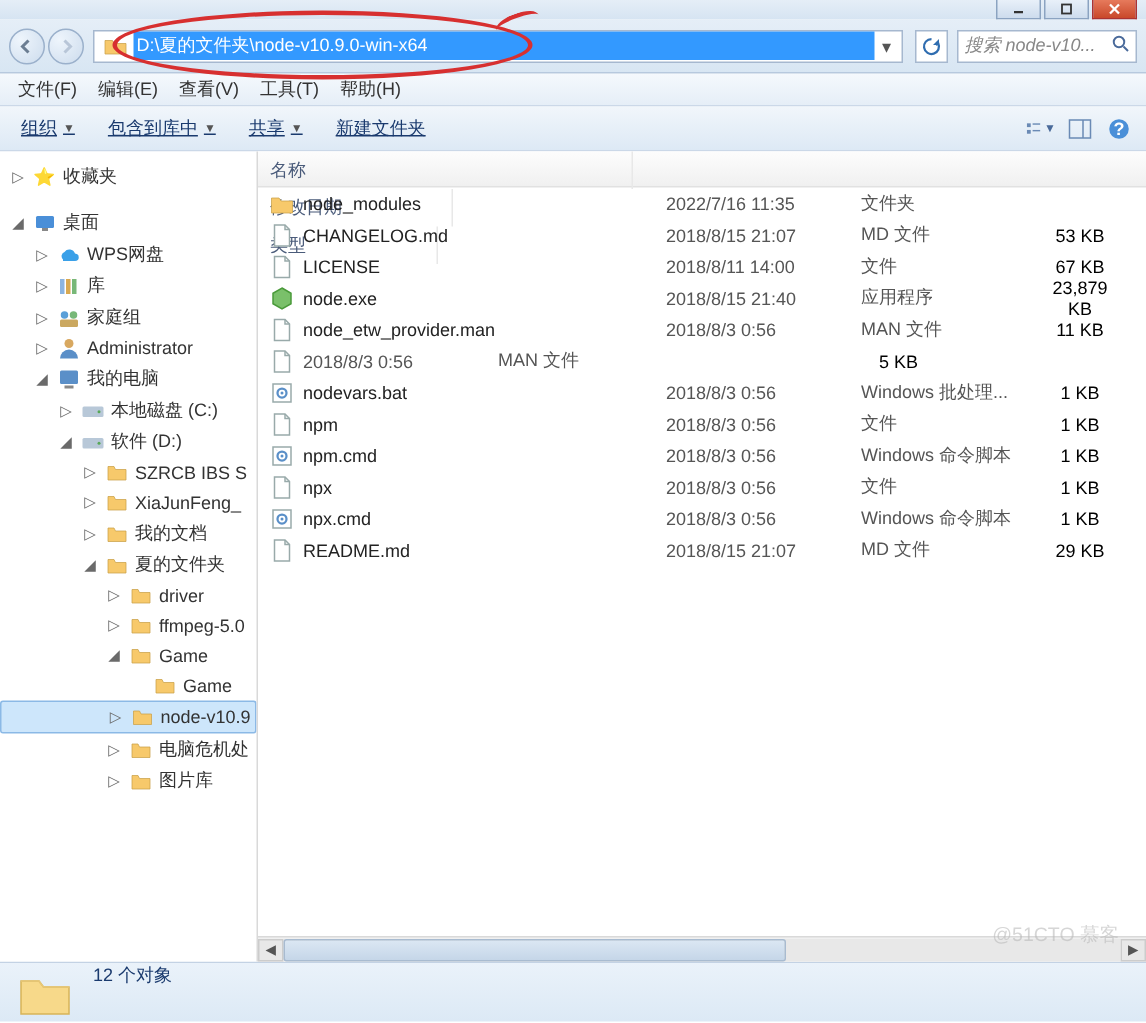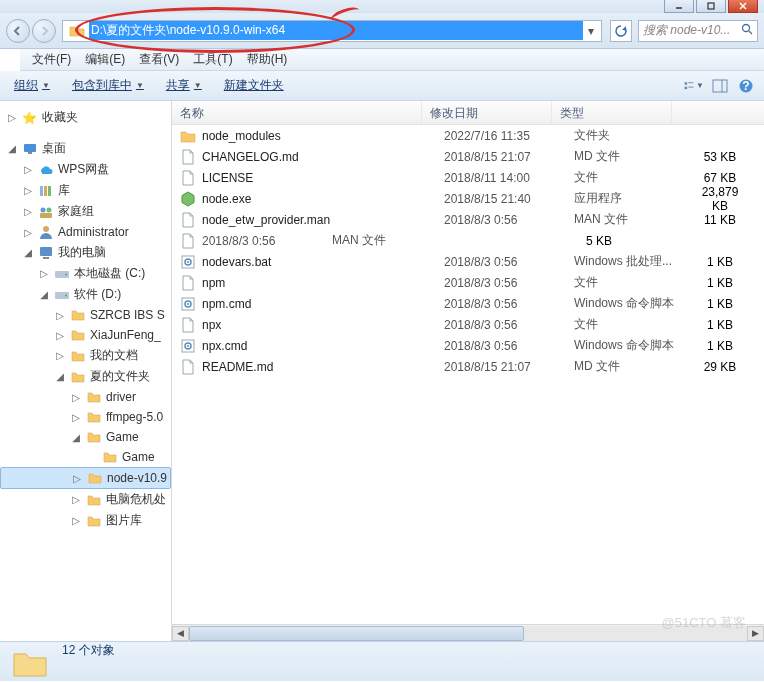--- a/index.html
+++ b/index.html
@@ -22,21 +22,21 @@
 .addrdown { width: 16px; display: flex; align-items: center; justify-content: center; color: #555; }
 .refresh { width: 22px; height: 22px; border: 1px solid #a6b8cf; background: #fff; display: flex; align-items: center; justify-content: center; color: #2f6db0; margin-left: 2px; }
 .searchbox { width: 120px; height: 22px; border: 1px solid #a6b8cf; background: #fff; display: flex; align-items: center; padding: 0 4px; color: #888; font-style: italic; gap: 4px; }
 .searchbox .stxt { flex: 1; white-space: nowrap; overflow: hidden; text-overflow: ellipsis; }
 
 
 .redcircle { position: absolute; left: 75px; top: -6px; width: 280px; height: 46px; border: 3px solid #d73030; border-radius: 50%; pointer-events: none; z-index: 100; }
 .redtail { position: absolute; left: 330px; top: -4px; width: 30px; height: 12px; border-top: 3px solid #d73030; border-radius: 50% 50% 0 0; transform: rotate(-20deg); pointer-events: none; z-index: 100; }
 
 
-.menubar { height: 22px; background: linear-gradient(#f5f9fd, #e5eef7); border-bottom: 1px solid #cbd8e8; display: flex; align-items: center; padding: 0 6px; gap: 2px; margin-left: 20px; }
+.menubar { height: 22px; background: linear-gradient(#f5f9fd, #e5eef7); border-bottom: 1px solid #cbd8e8; display: flex; align-items: center; padding: 0 6px; gap: 2px; }
 .menuitem { padding: 2px 6px; color: #333; cursor: default; }
 
 
 .toolbar { height: 30px; background: linear-gradient(#f1f6fb, #dde9f5); border-bottom: 1px solid #cbd8e8; display: flex; align-items: center; padding: 0 8px; gap: 10px; }
 .tbitem { display: flex; align-items: center; gap: 4px; color: #1a3a6e; padding: 3px 6px; text-decoration: underline; }
 .tbitem .drop { font-size: 8px; color: #555; }
 .tbright { margin-left: auto; display: flex; gap: 6px; align-items: center; }
 .tbicon { width: 20px; height: 20px; display: flex; align-items: center; justify-content: center; color: #4a6a9a; }
 
 
@@ -46,21 +46,21 @@
 .sbitem .exp { width: 12px; display: inline-flex; justify-content: center; color: #6a6a6a; font-size: 10px; }
 .sbitem .sbic { width: 16px; height: 16px; display: inline-flex; align-items: center; justify-content: center; }
 .sbitem.indent1 { padding-left: 22px; }
 .sbitem.indent2 { padding-left: 38px; }
 .sbitem.indent3 { padding-left: 54px; }
 .sbitem.indent4 { padding-left: 70px; }
 .sbitem.sel { background: #cde6fb; border: 1px solid #8bb9e6; border-radius: 2px; }
 
 
 .filepane { flex: 1; display: flex; flex-direction: column; background: #fff; position: relative; }
-.cols { display: flex; height: 24px; background: linear-gradient(#fdfdfd, #f0f0f0); border-bottom: 1px solid #e1e1e1; color: #4a5b7a; }
+.cols { display: flex; height: 24px; background: linear-gradient(#fdfdfd, #f0f0f0); border-bottom: 1px solid #e1e1e1; color: #4a5b7a; flex-direction: column; }
 .col { padding: 4px 8px; border-right: 1px solid #e8e8e8; }
 .col.name { width: 250px; }
 .col.date { width: 130px; }
 .col.type { width: 120px; }
 .col.size { flex: 1; text-align: right; padding-right: 18px; }
 .rows { flex: 1; overflow: hidden; }
 .row { display: flex; align-items: center; height: 21px; padding-left: 8px; }
 .row .fic { width: 16px; height: 16px; margin-right: 6px; display: inline-flex; align-items: center; justify-content: center; }
 .cell.name { width: 242px; color: #222; white-space: nowrap; overflow: hidden; }
 .cell.date { width: 130px; color: #555; }

